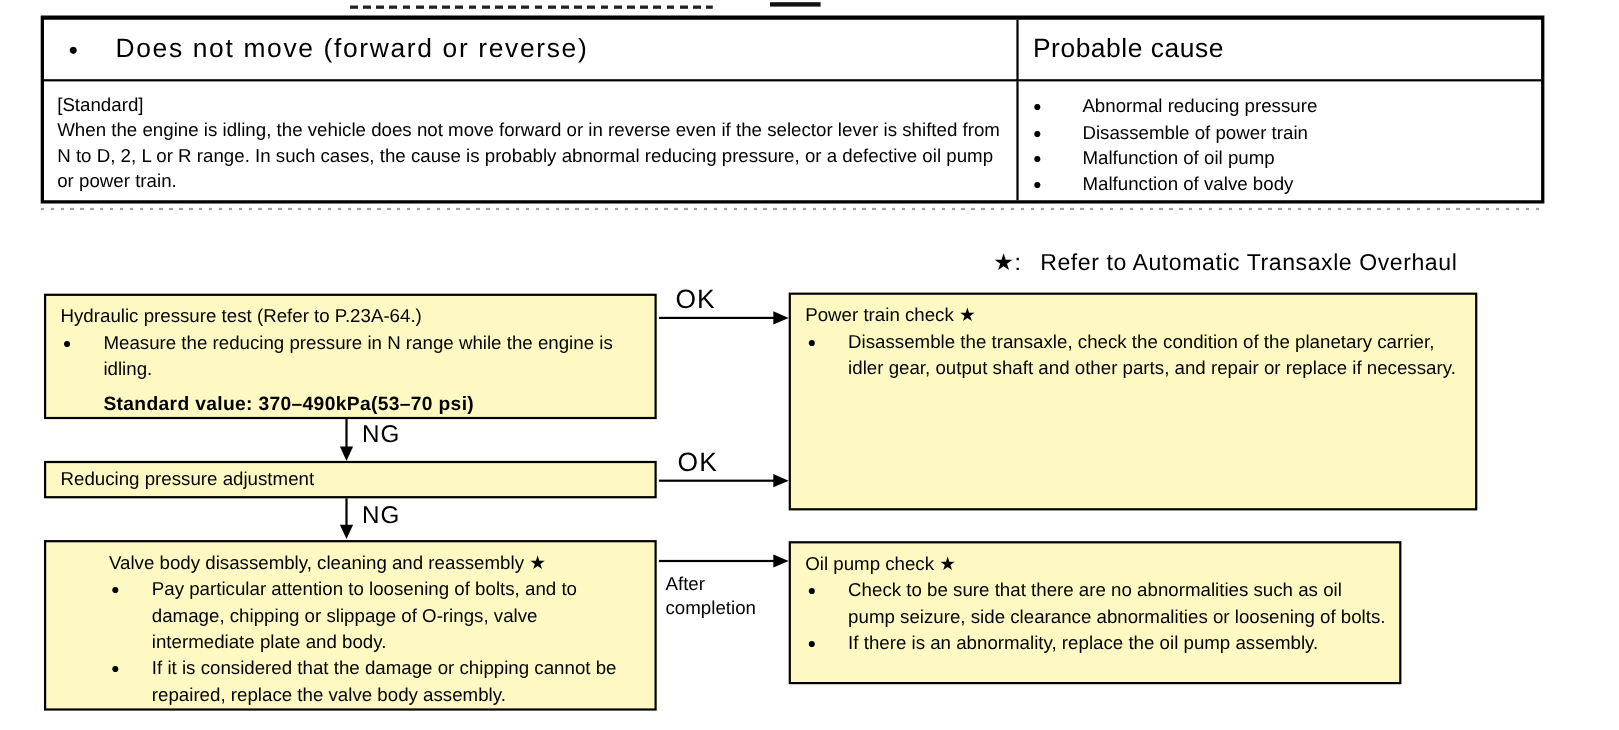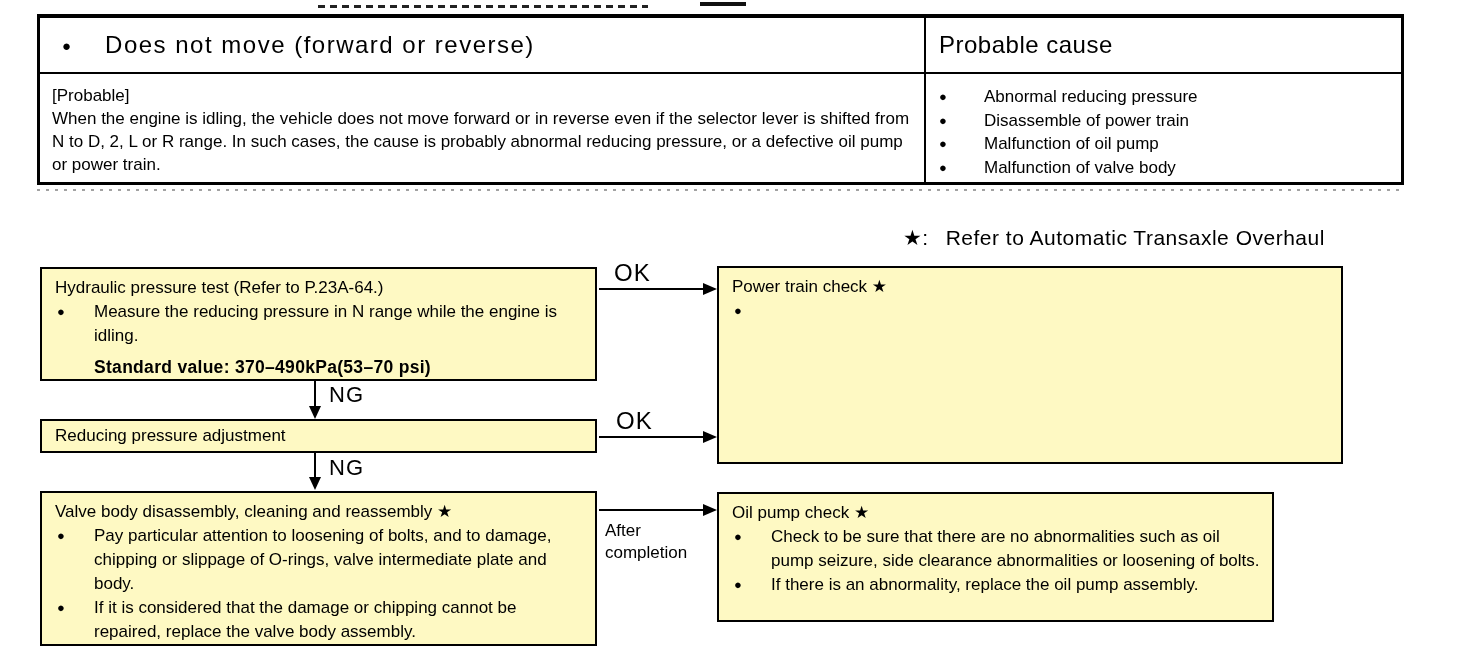--- a/index.html
+++ b/index.html
@@ -81,21 +81,21 @@
   .brow { display: flex; padding: 0 10px 0 2px; }
   .brow .bullet { flex: 0 0 37px; padding-left: 13px; font-size: 13px; line-height: 24px; }
   .brow .btext { flex: 1; }
   .std { margin: 7px 10px 0 52px; font-weight: bold; font-size: 17.5px; letter-spacing: 0.3px; }
 
   #fb-hydraulic { left: 40px;  top: 267px; width: 557px; height: 114px; }
   #fb-power     { left: 717px; top: 266px; width: 626px; height: 198px; }
   #fb-reducing  { left: 40px;  top: 419px; width: 557px; height: 34px;
                   display: flex; align-items: center; padding-top: 0; }
   #fb-reducing .fbox-title { padding-left: 13px; }
-  #fb-valve     { left: 40px;  top: 491px; width: 557px; height: 155px; }
+  #fb-valve     { left: 40px;  top: 491px; width: 557px; height: 155px; padding-left: 44px; }
   #fb-oilpump   { left: 717px; top: 492px; width: 557px; height: 130px; }
 
   
   .hline { position: absolute; height: 2px; background: #000; }
   .vline { position: absolute; width: 2px;  background: #000; }
   .ah-r {
     position: absolute; width: 0; height: 0;
     border-top: 6px solid transparent; border-bottom: 6px solid transparent;
     border-left: 14px solid #000;
   }
@@ -138,21 +138,21 @@
 
   <div class="sym-table">
     <div class="cell tl hdr-cell">
       <span class="hdr-bullet">●</span>
       <span class="hdr-text">Does not move (forward or reverse)</span>
     </div>
     <div class="cell tr hdr-cell">
       <span class="hdr-text">Probable cause</span>
     </div>
     <div class="cell bl comment-cell">
-      <div class="c-label">[Probable]</div>
+      <div class="c-label">[Standard]</div>
       <div class="c-text">When the engine is idling, the vehicle does not move forward or in reverse even if the selector lever is shifted from N to D, 2, L or R range.  In such cases, the cause is probably abnormal reducing pressure, or a defective oil pump or power train.</div>
     </div>
     <div class="cell br causes-cell">
       <div class="cause-row">
         <span class="bullet">●</span>
         <span>Abnormal reducing pressure</span>
       </div>
       <div class="cause-row">
         <span class="bullet">●</span>
         <span>Disassemble of power train</span>
@@ -178,20 +178,21 @@
       <span class="bullet">●</span>
       <div class="btext">Measure the reducing pressure in N range while the engine is idling.</div>
     </div>
     <div class="std">Standard value: 370–490kPa(53–70 psi)</div>
   </div>
 
   <div class="fbox" id="fb-power">
     <div class="fbox-title">Power train check ★</div>
     <div class="brow">
       <span class="bullet">●</span>
+      <div class="btext">Disassemble the transaxle, check the condition of the planetary carrier, idler gear, output shaft and other parts, and repair or replace if necessary.</div>
     </div>
   </div>
 
   <div class="fbox" id="fb-reducing">
     <div class="fbox-title">Reducing pressure adjustment</div>
   </div>
 
   <div class="fbox" id="fb-valve">
     <div class="fbox-title">Valve body disassembly, cleaning and reassembly ★</div>
     <div class="brow">

